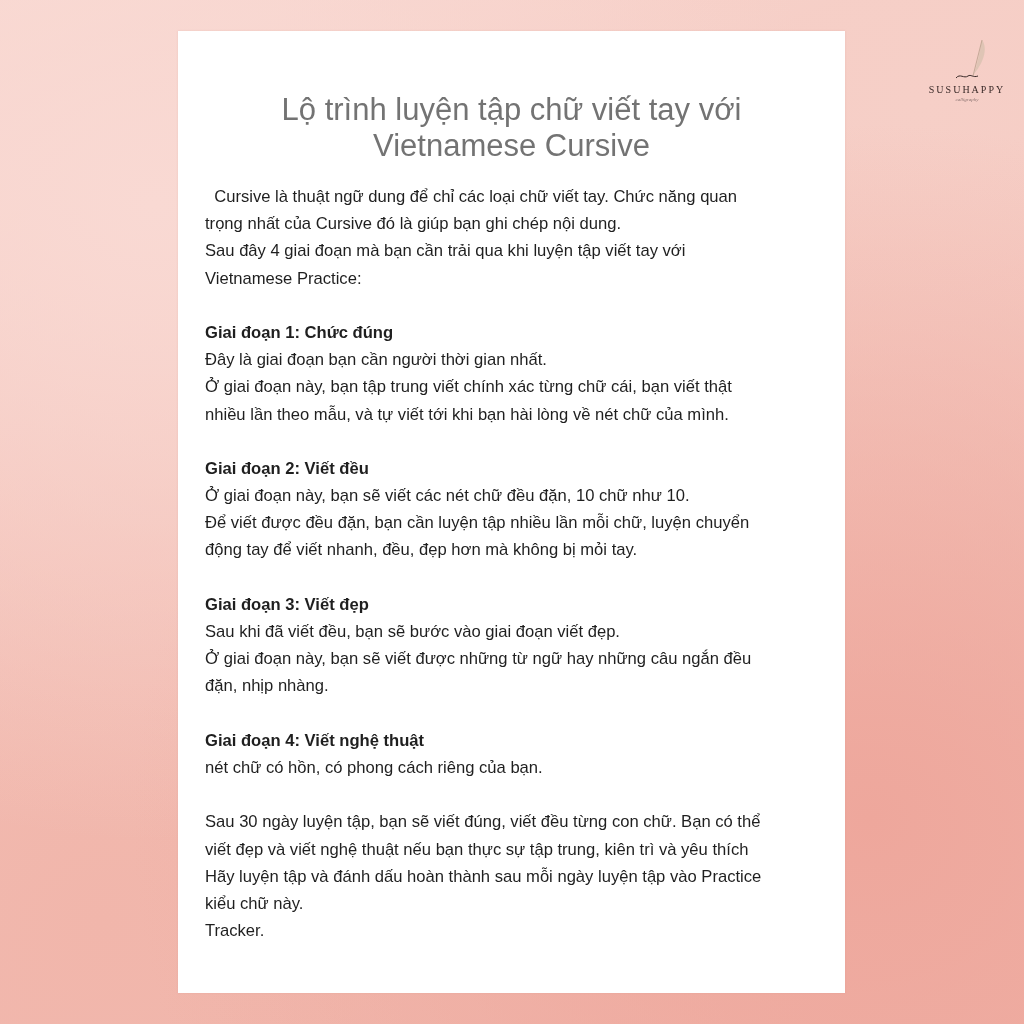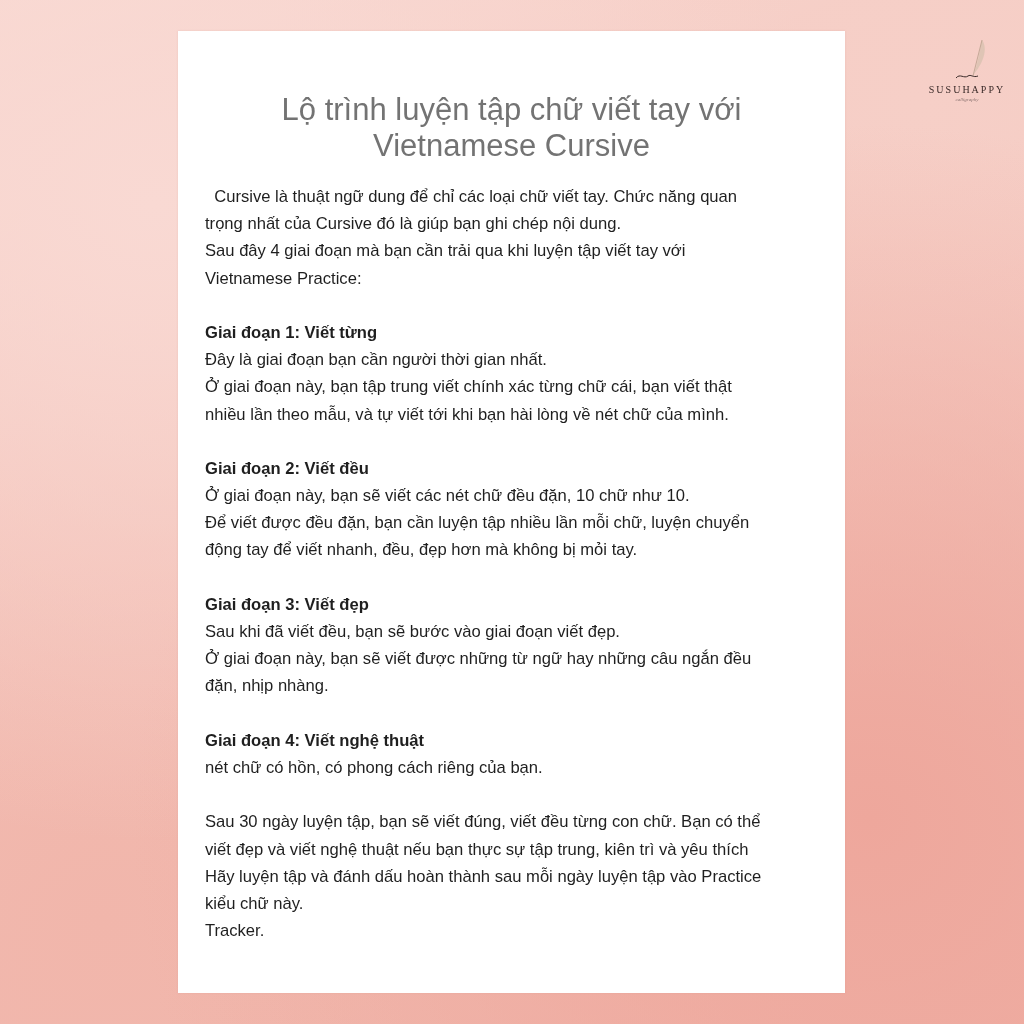--- a/index.html
+++ b/index.html
@@ -64,21 +64,21 @@
 <div class="body-text">
   <div>
     <span class="line" style="white-space:pre;">  Cursive là thuật ngữ dung để chỉ các loại chữ viết tay. Chức năng quan</span>
     <span class="line">trọng nhất của Cursive đó là giúp bạn ghi chép nội dung.</span>
     <span class="line">Sau đây 4 giai đoạn mà bạn cần trải qua khi luyện tập viết tay với</span>
     <span class="line">Vietnamese Practice:</span>
   </div>
   <div class="blank"></div>
 
   <div>
-    <span class="line bold">Giai đoạn 1: Viết từng</span>
+    <span class="line bold">Giai đoạn 1: Chức đúng</span>
     <span class="line">Đây là giai đoạn bạn cần người thời gian nhất.</span>
     <span class="line">Ở giai đoạn này, bạn tập trung viết chính xác từng chữ cái, bạn viết thật</span>
     <span class="line">nhiều lần theo mẫu, và tự viết tới khi bạn hài lòng về nét chữ của mình.</span>
   </div>
   <div class="blank"></div>
 
   <div>
     <span class="line bold">Giai đoạn 2: Viết đều</span>
     <span class="line">Ở giai đoạn này, bạn sẽ viết các nét chữ đều đặn, 10 chữ như 10.</span>
     <span class="line">Để viết được đều đặn, bạn cần luyện tập nhiều lần mỗi chữ, luyện chuyển</span>

